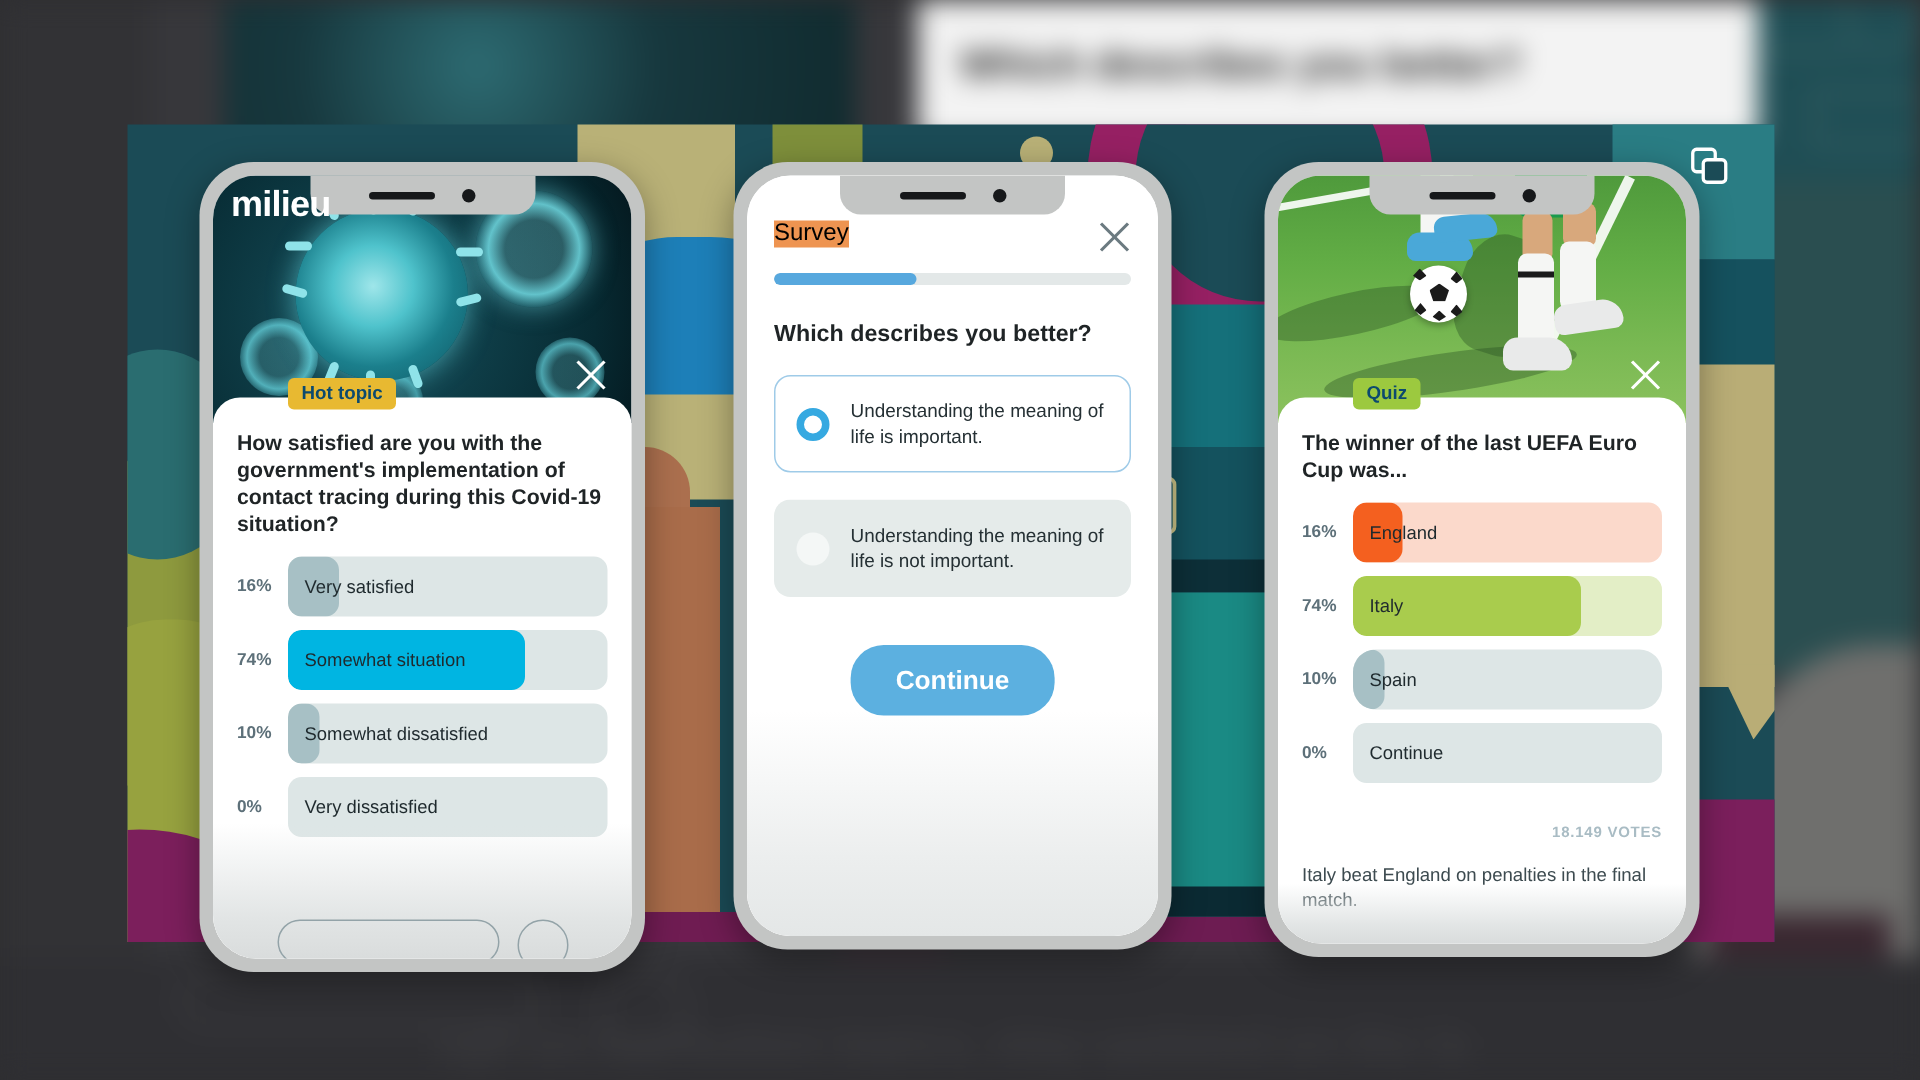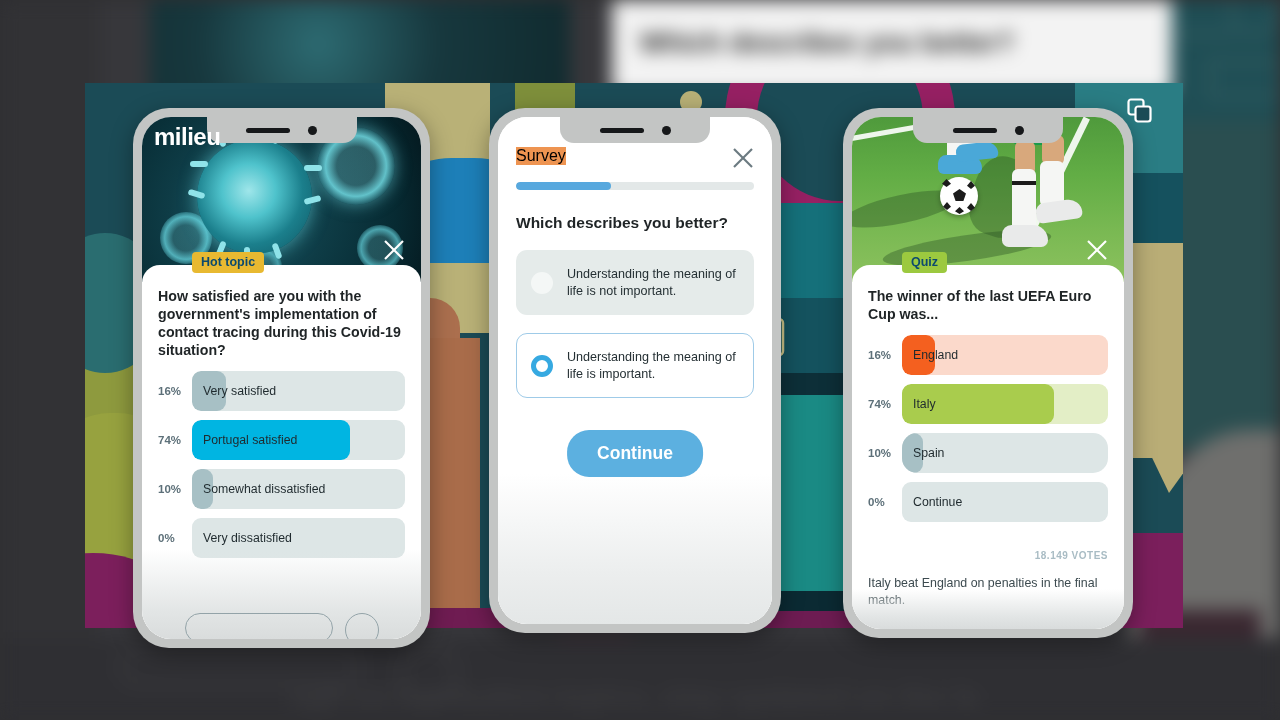--- a/index.html
+++ b/index.html
@@ -324,21 +324,21 @@
               <div class="poll-pct">16%</div>
               <div class="poll-track" style="background: rgb(221, 230, 230);">
                 <div class="poll-fill" style="width: 16%; background: rgb(167, 192, 197);"></div>
                 <div class="poll-label">Very satisfied</div>
               </div>
             </div>
             <div class="poll-row">
               <div class="poll-pct">74%</div>
               <div class="poll-track" style="background: rgb(221, 230, 230);">
                 <div class="poll-fill" style="width: 74%; background: rgb(0, 181, 226);"></div>
-                <div class="poll-label">Portugal satisfied</div>
+                <div class="poll-label">Somewhat situation</div>
               </div>
             </div>
             <div class="poll-row">
               <div class="poll-pct">10%</div>
               <div class="poll-track" style="background: rgb(221, 230, 230);">
                 <div class="poll-fill" style="width: 10%; background: rgb(167, 192, 197);"></div>
                 <div class="poll-label">Somewhat dissatisfied</div>
               </div>
             </div>
             <div class="poll-row">
@@ -369,27 +369,27 @@
                 <line x1="2" y1="2" x2="20" y2="20" stroke="#6b7a80" stroke-width="2.1"></line>
                 <line x1="20" y1="2" x2="2" y2="20" stroke="#6b7a80" stroke-width="2.1"></line>
               </svg>
           </div>
         </div>
         <div class="progress-track">
           <div class="progress-fill" id="p2-progress" style="width: 40%;"></div>
         </div>
         <div class="survey-q">Which describes you better?</div>
         <div id="p2-opts">
+            <div class="opt opt-sel">
+              <div class="radio radio-on"></div>
+              <div class="opt-text">Understanding the meaning of life is important.</div>
+            </div>
             <div class="opt opt-un">
               <div class="radio radio-off"></div>
               <div class="opt-text">Understanding the meaning of life is not important.</div>
-            </div>
-            <div class="opt opt-sel">
-              <div class="radio radio-on"></div>
-              <div class="opt-text">Understanding the meaning of life is important.</div>
             </div>
           </div>
       </div>
       <div class="notch">
         <span class="bar"></span>
           <span class="cam"></span>
       </div>
       <div class="p2-fade"></div>
       <button class="continue">Continue</button>
     </div>

